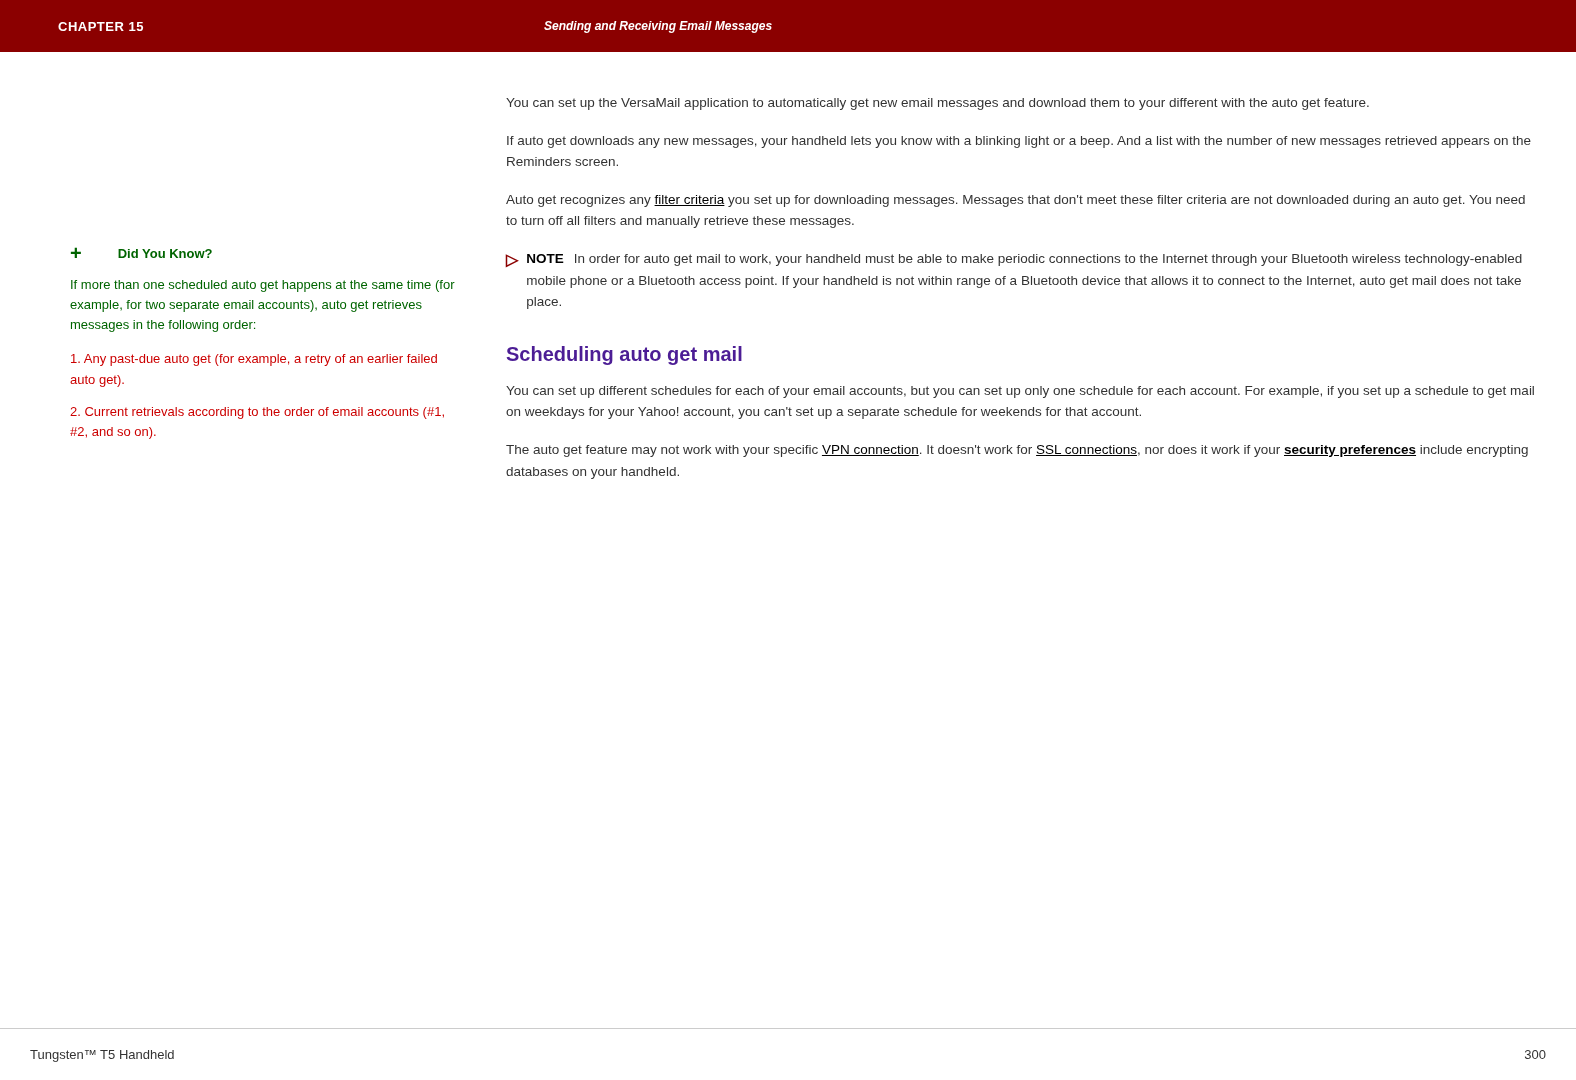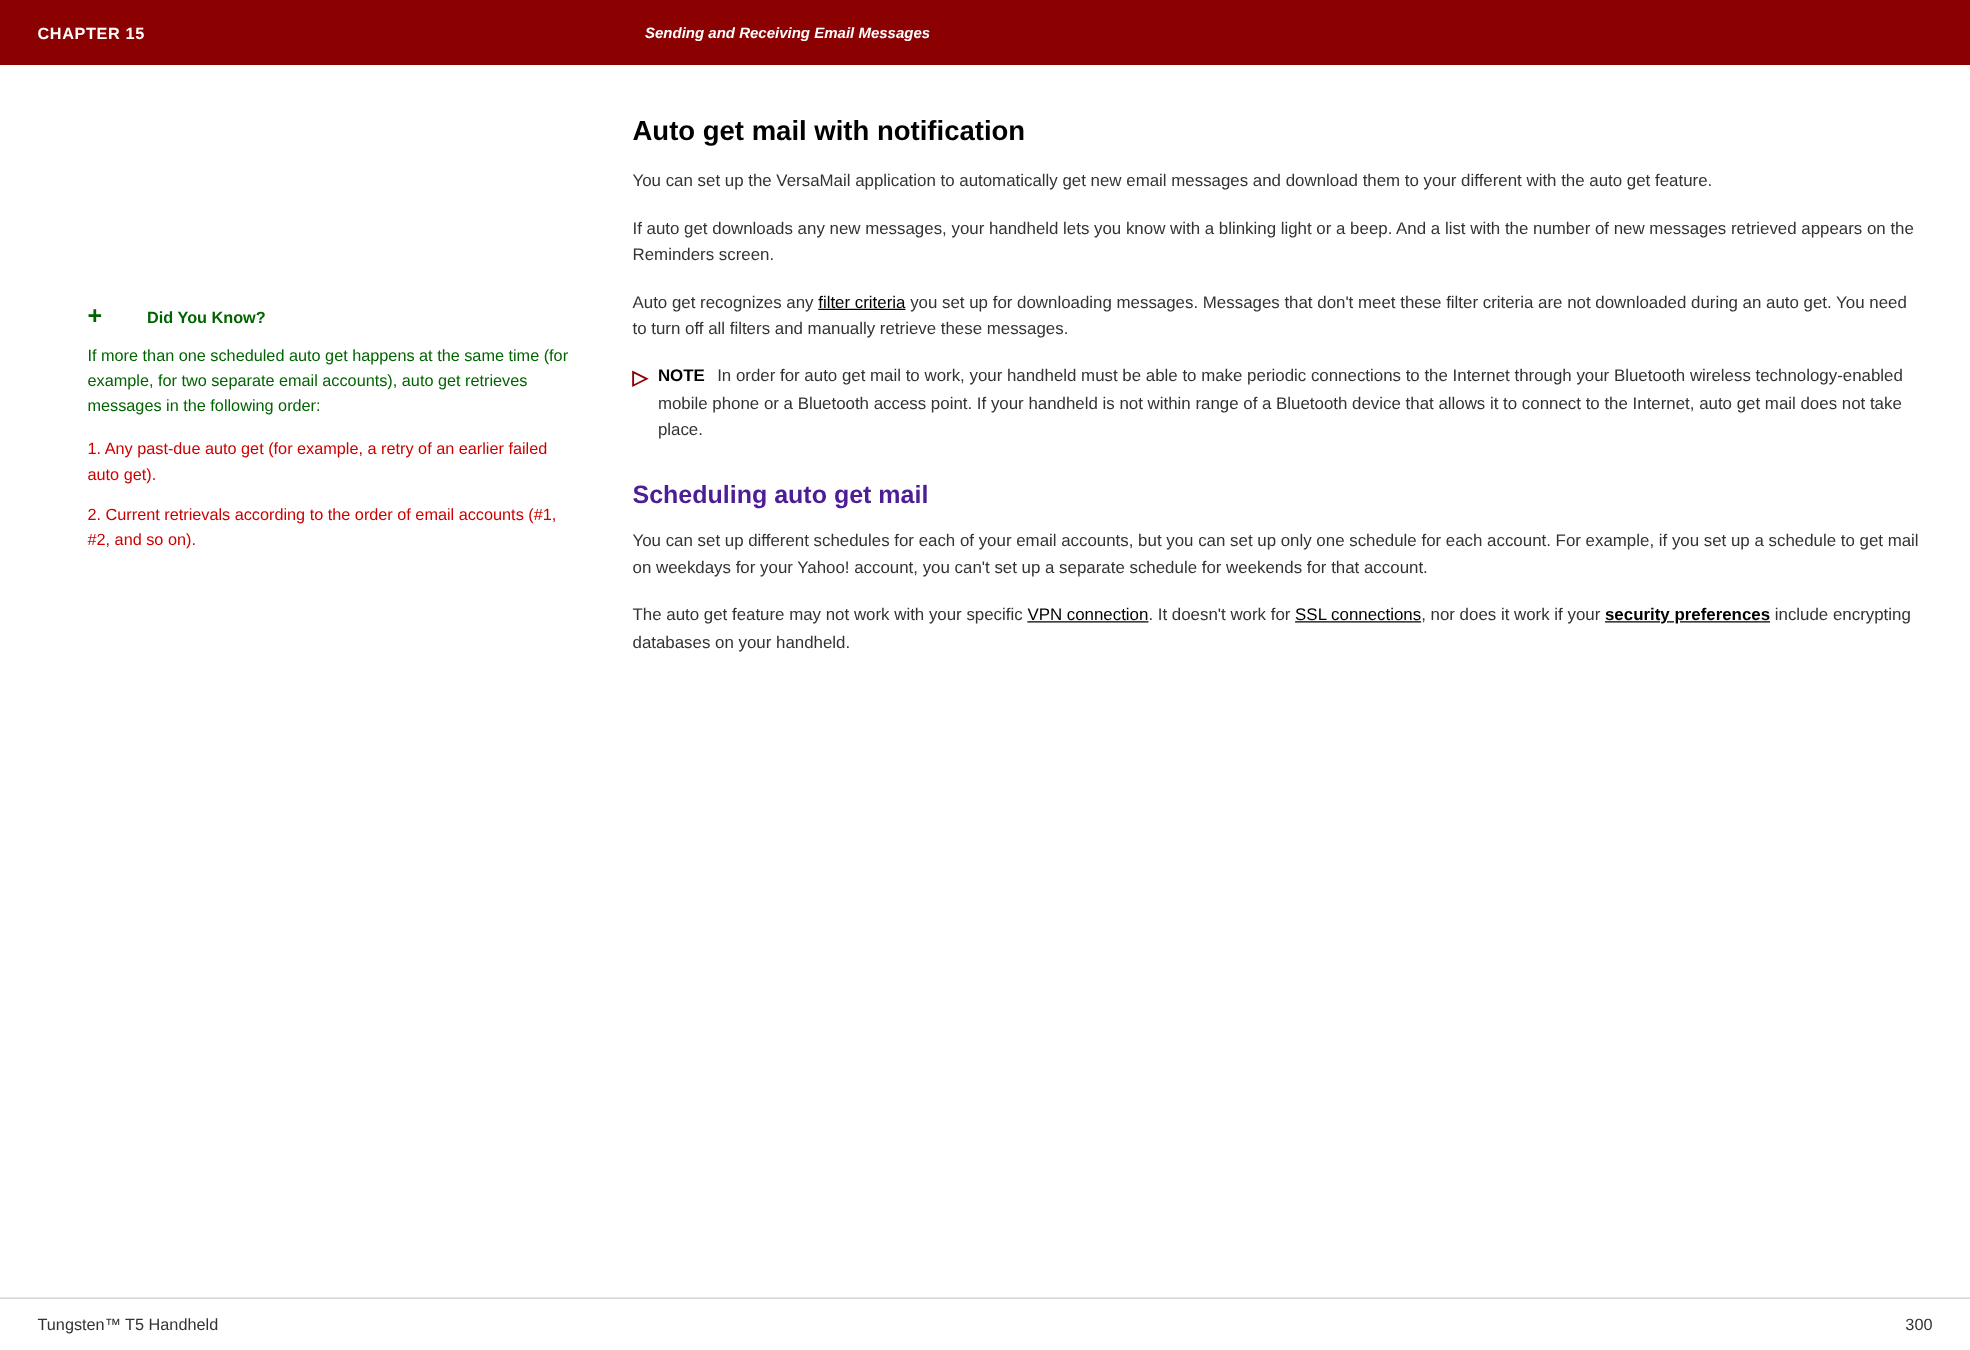--- a/index.html
+++ b/index.html
@@ -27,20 +27,21 @@
       align-items: center;
       padding: 0 30px;
     }
 
     .header-chapter {
       color: #ffffff;
       font-size: 13px;
       font-weight: bold;
       letter-spacing: 0.5px;
       flex: 0 0 486px;
+      margin-left: 28px;
     }
 
     .header-title {
       color: #ffffff;
       font-size: 12px;
       font-weight: bold;
       font-style: italic;
     }
 
     
@@ -159,21 +160,21 @@
       line-height: 1.6;
       color: #333333;
     }
 
     
     .footer {
       position: absolute;
       bottom: 0;
       left: 0;
       width: 100%;
-      height: 42px;
+      height: 52px;
       border-top: 1px solid #cccccc;
       display: flex;
       align-items: center;
       justify-content: space-between;
       padding: 0 30px;
     }
 
     .footer-left {
       font-size: 13px;
       color: #333333;
@@ -201,21 +202,20 @@
         <span class="did-you-know-title">Did You Know?</span>
       </div>
       <div class="did-you-know-body">If more than one scheduled auto get happens at the same time (for example, for two separate email accounts), auto get retrieves messages in the following order:</div>
       <div class="did-you-know-item">1. Any past-due auto get (for example, a retry of an earlier failed auto get).</div>
       <div class="did-you-know-item">2. Current retrievals according to the order of email accounts (#1, #2, and so on).</div>
     </div>
   </div>
 
   <div class="main-content">
 
-    <h1 class="section-title">Auto get mail with notification</h1>
 
     <p class="paragraph">You can set up the VersaMail application to automatically get new email messages and download them to your different with the auto get feature.</p>
 
     <p class="paragraph">If auto get downloads any new messages, your handheld lets you know with a blinking light or a beep. And a list with the number of new messages retrieved appears on the Reminders screen.</p>
 
 
     <p class="paragraph">
       Auto get recognizes any <a class="link" href="#">filter criteria</a> you set up for downloading messages. Messages that don't meet these filter criteria are not downloaded during an auto get. You need to turn off all filters and manually retrieve these messages.
     </p>
 

